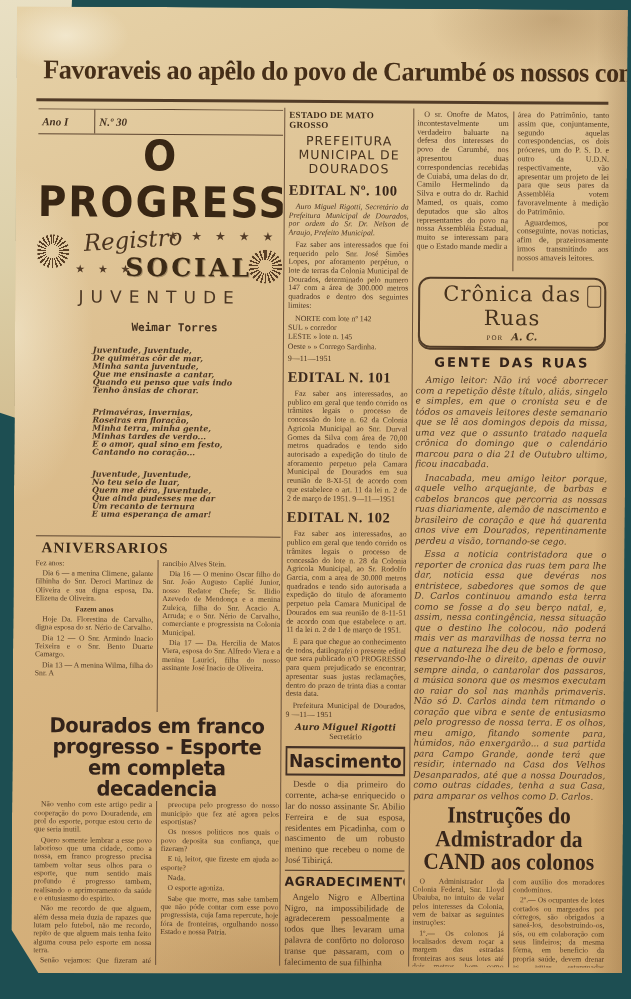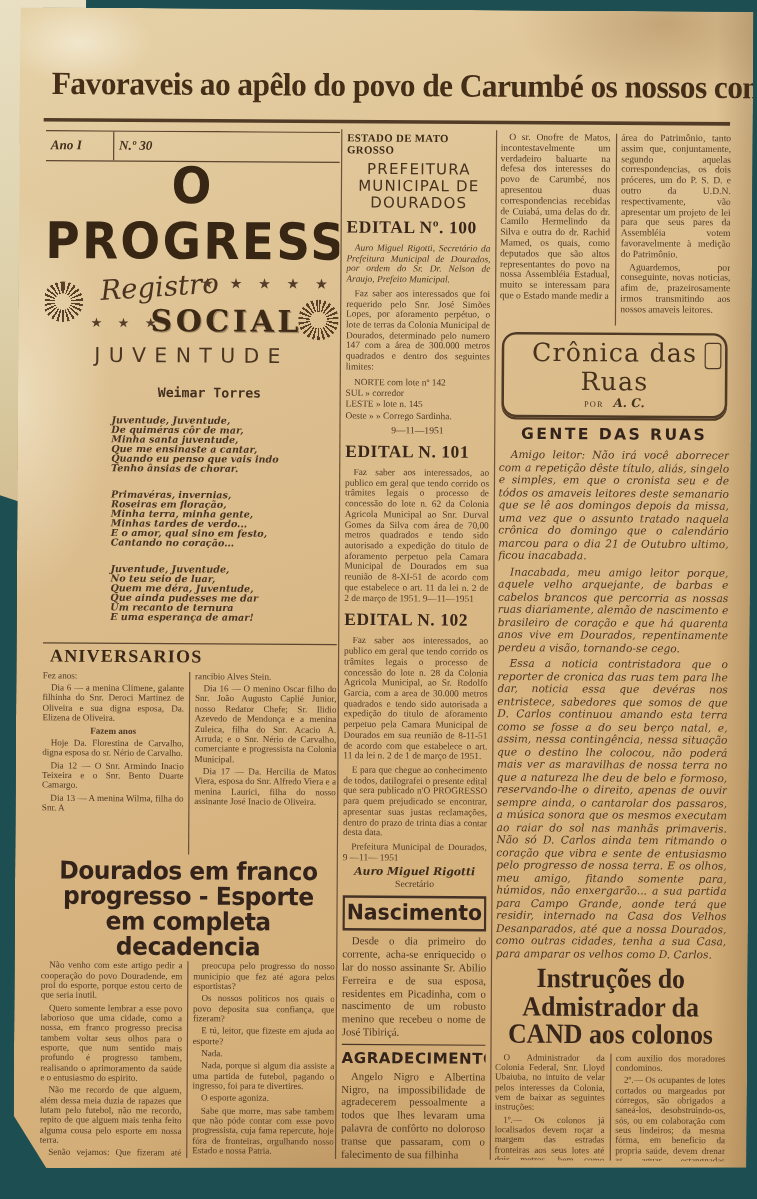--- a/index.html
+++ b/index.html
@@ -88,21 +88,21 @@
   .esporte-title{font-family:"DejaVu Sans",sans-serif;font-weight:bold;font-size:19.5px;line-height:1.02;text-align:center;color:#33231a;letter-spacing:-.4px;margin:6px 0 4px;transform:scaleY(1.05);}
 
   
   .estado{font-size:9px;font-weight:bold;color:#3c2a18;letter-spacing:.3px;}
   .orgao{font-family:"DejaVu Sans",sans-serif;font-size:12.5px;letter-spacing:1px;text-align:center;color:#46321f;line-height:1.12;margin:4px 0 6px;}
   .edital-t{font-weight:bold;font-size:14.5px;color:#38261a;letter-spacing:.5px;margin:6px 0 4px;}
   .mid-body{font-size:7.8px;line-height:1.12;text-align:justify;color:#4d3724;}
   .mid-body p{margin:0 0 3px;text-indent:7px;}
   .mid-intro{font-style:italic;}
   .limits{white-space:pre-line;font-size:7.8px;line-height:1.2;text-indent:0;margin:0 0 2px 2px;}
-  .mid-date{text-align:center;font-size:8px;margin:0 0 2px;}
+  .mid-date{text-align:left;font-size:8px;margin:0 0 2px;}
   .mid-close{font-size:7.8px;margin-top:3px;}
   .mid-sig{text-align:center;font-family:"DejaVu Serif",serif;font-style:italic;font-weight:bold;font-size:9px;margin-top:2px;color:#3e2c1b;}
   .mid-role{text-align:center;font-size:8px;margin-bottom:4px;}
   .nasc-box{border:2px solid #45saat3226;border:2px solid #453226;text-align:center;font-family:"DejaVu Sans",sans-serif;font-weight:bold;font-size:17px;color:#33231a;padding:2px 0;margin:6px 0 4px;transform:scaleY(1.05);}
   .mid-body-lg{font-size:9px;line-height:1.2;text-align:justify;color:#4d3724;}
   .mid-body-lg p{margin:0 0 3px;text-indent:8px;}
   .agrad-t{border-top:1.5px solid #4a3627;font-family:"DejaVu Sans",sans-serif;font-weight:bold;font-size:12.5px;letter-spacing:.5px;text-align:center;color:#33231a;padding-top:3px;margin:4px 0 3px;}
 
   
   .carumbe .body-sm{font-size:8px;line-height:1.1;}
@@ -202,21 +202,20 @@
         <p>Senão vejamos: Que fizeram até hoje os comerciantes, as outras organizações da classe e até mesmo a Prefeitura em pról do esporte?</p>
 
       </div>
       <div class="vd"></div>
       <div class="c cr">
         <div class="body-sm">
           <p>preocupa pelo progresso do nosso municipio que fez até agora pelos esportistas?</p>
           <p>Os nossos politicos nos quais o povo deposita sua confiança, que fizeram?</p>
           <p>E tú, leitor, que fizeste em ajuda ao esporte?</p>
           <p>Nada.</p>
-          <p>Nada, porque si algum dia assiste a uma partida de futebol, pagando o ingresso, foi para te divertires.</p>
           <p>O esporte agoniza.</p>
           <p>Sabe que morre, mas sabe tambem que não póde contar com esse povo progressista, cuja fama repercute, hoje fóra de fronteiras, orgulhando nosso Estado e nossa Patria.</p>
         </div>
 
       </div>
     </div>
   </div>
 
   <div class="abs col-mid">
     <div class="estado">ESTADO DE MATO GROSSO</div>

